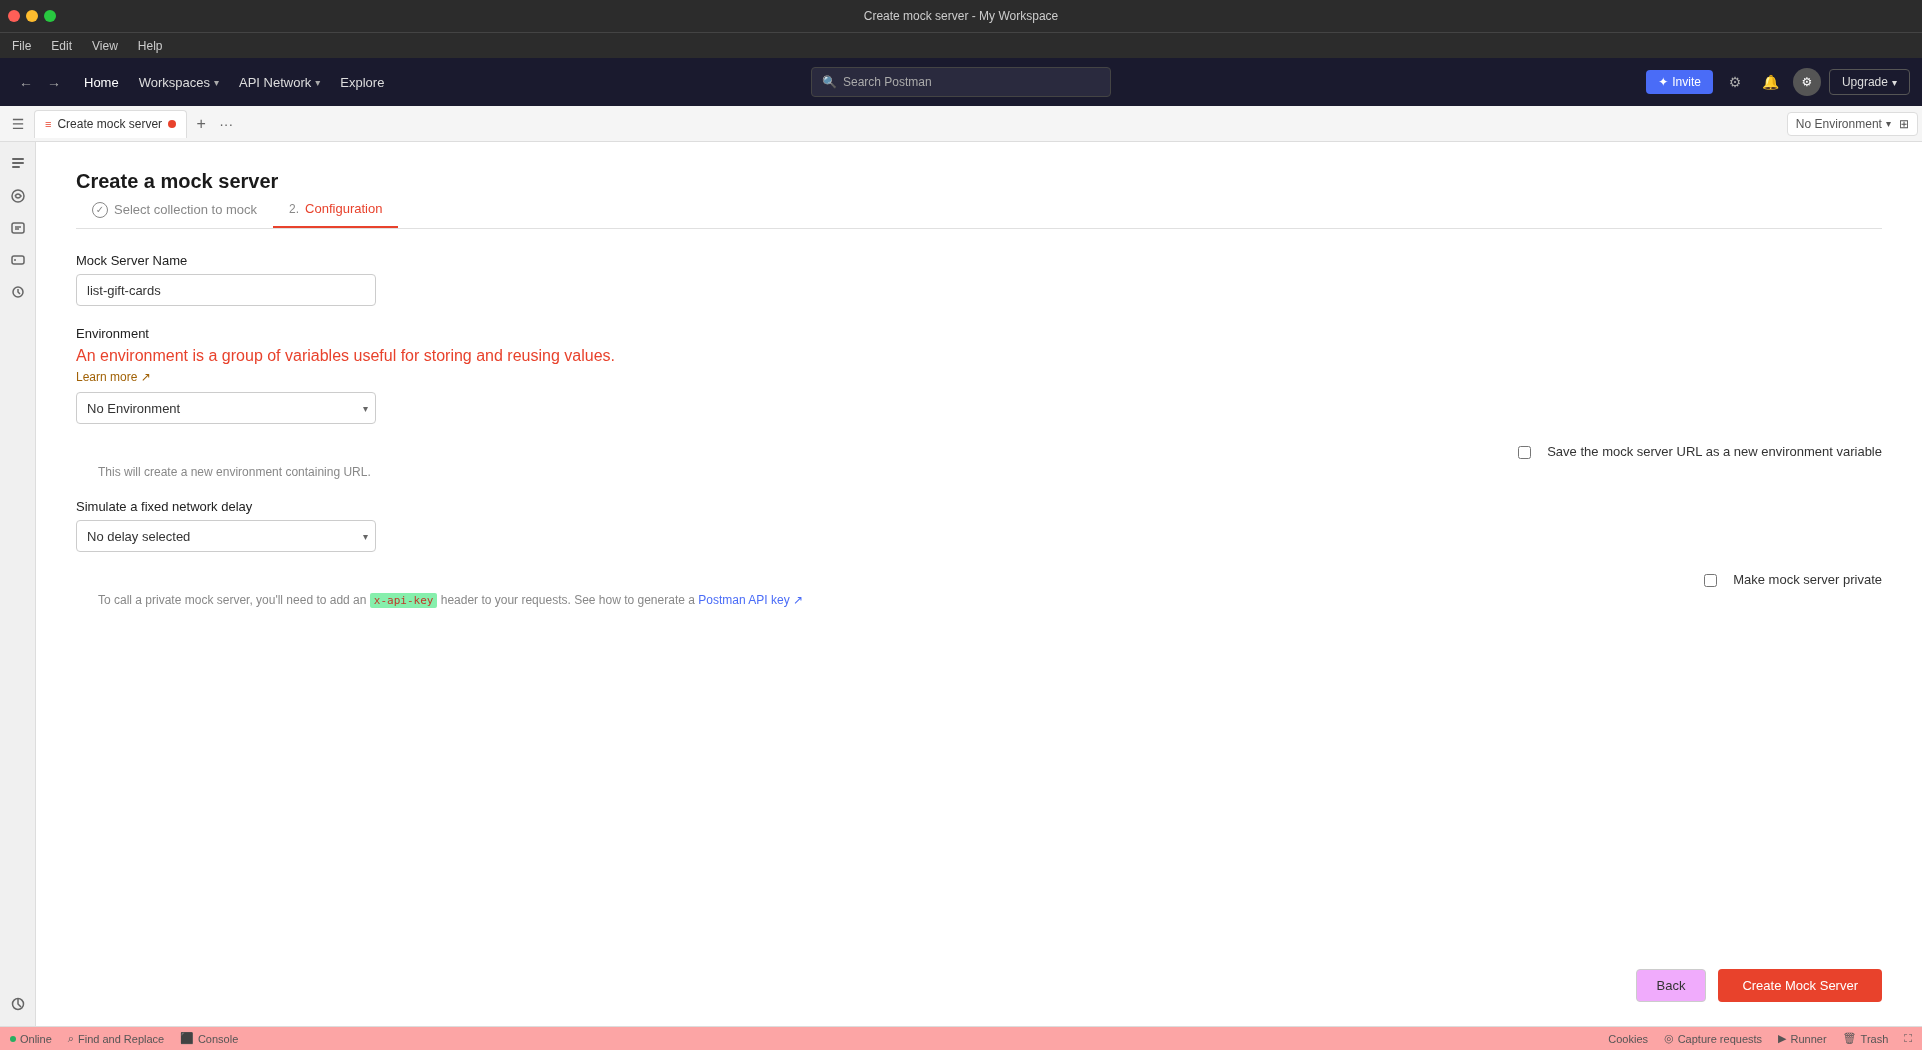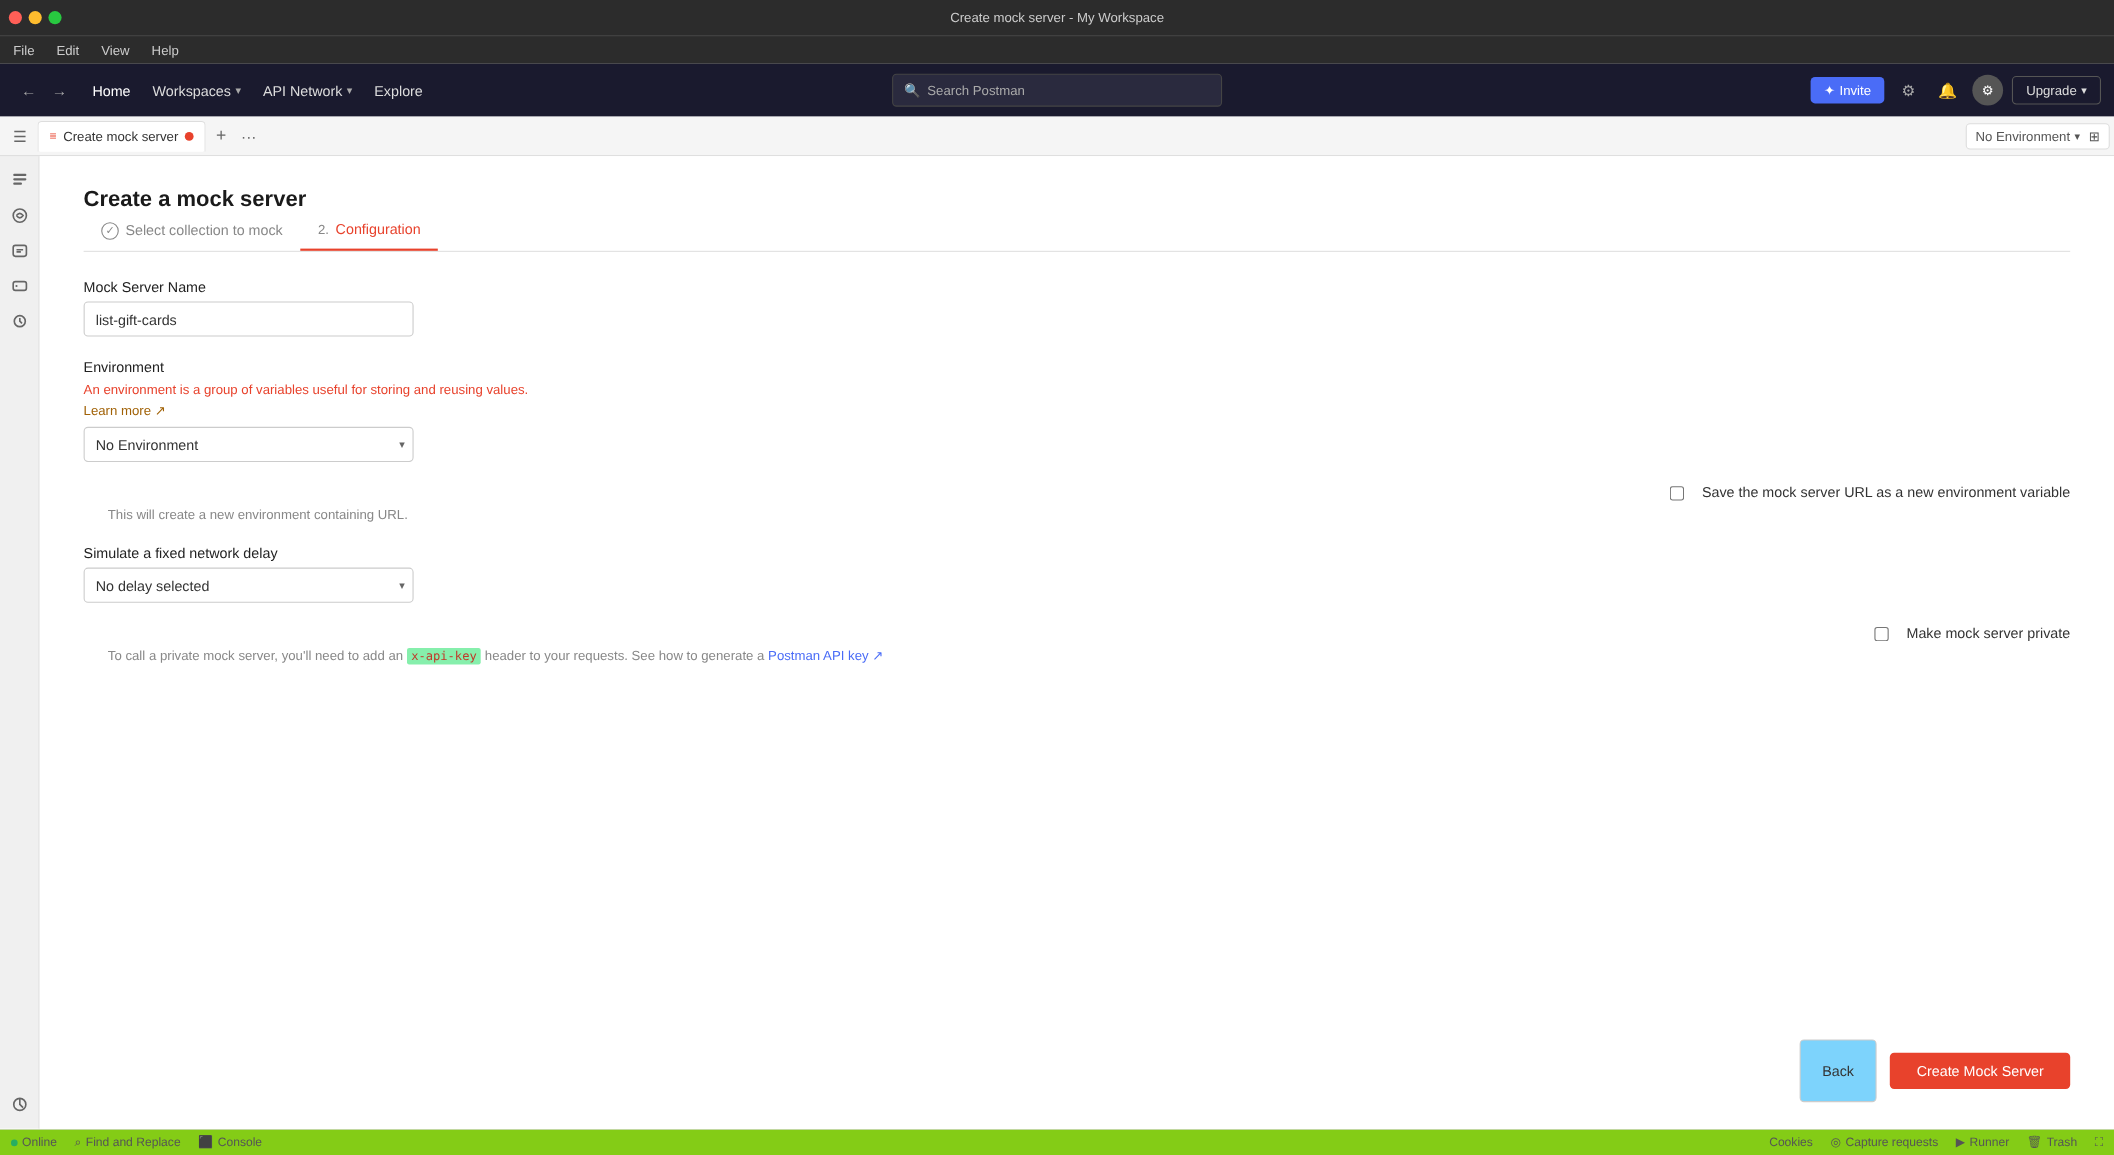--- a/index.html
+++ b/index.html
@@ -266,21 +266,21 @@
       height: 32px;
       border: 1px solid #ccc;
       border-radius: 4px;
       padding: 0 10px;
       font-size: 13px;
       color: #333;
       outline: none;
     }
 
     .form-desc {
-      font-size: 12px;
+      font-size: 16px;
       color: #e8422c;
       margin-bottom: 4px;
     }
     .learn-more {
       font-size: 12px;
       color: #a16207;
       cursor: pointer;
       text-decoration: none;
     }
     .select-wrapper {
@@ -348,43 +348,43 @@
     
     .footer-actions {
       position: absolute;
       bottom: 24px;
       right: 40px;
       display: flex;
       gap: 12px;
       align-items: center;
     }
     .back-btn {
-      background: #7dd3fc;
+      background: #f0abfc;
       color: #333;
       border: 1px solid #ccc;
-      padding: 20px 20px;
+      padding: 8px 20px;
       border-radius: 4px;
       font-size: 13px;
       cursor: pointer;
     }
     .create-btn {
       background: #e8422c;
       color: #fff;
       border: none;
       padding: 9px 24px;
       border-radius: 4px;
       font-size: 13px;
       font-weight: 500;
       cursor: pointer;
     }
 
     
     .status-bar {
       height: 24px;
-      background: #84cc16;
+      background: #fca5a5;
       border-top: 1px solid #ddd;
       display: flex;
       align-items: center;
       padding: 0 10px;
       font-size: 11px;
       color: #555;
       gap: 16px;
       position: fixed;
       bottom: 0;
       left: 0;

